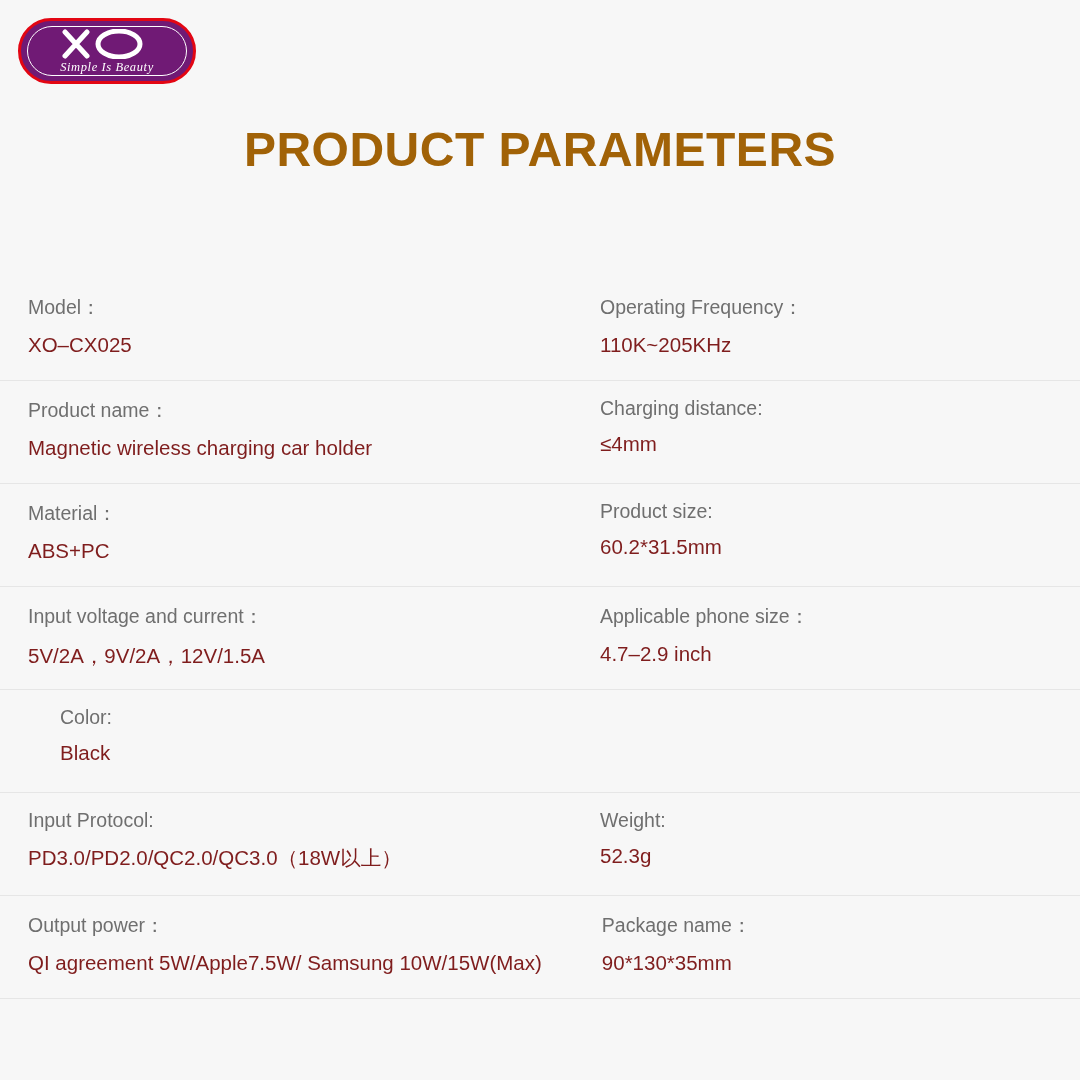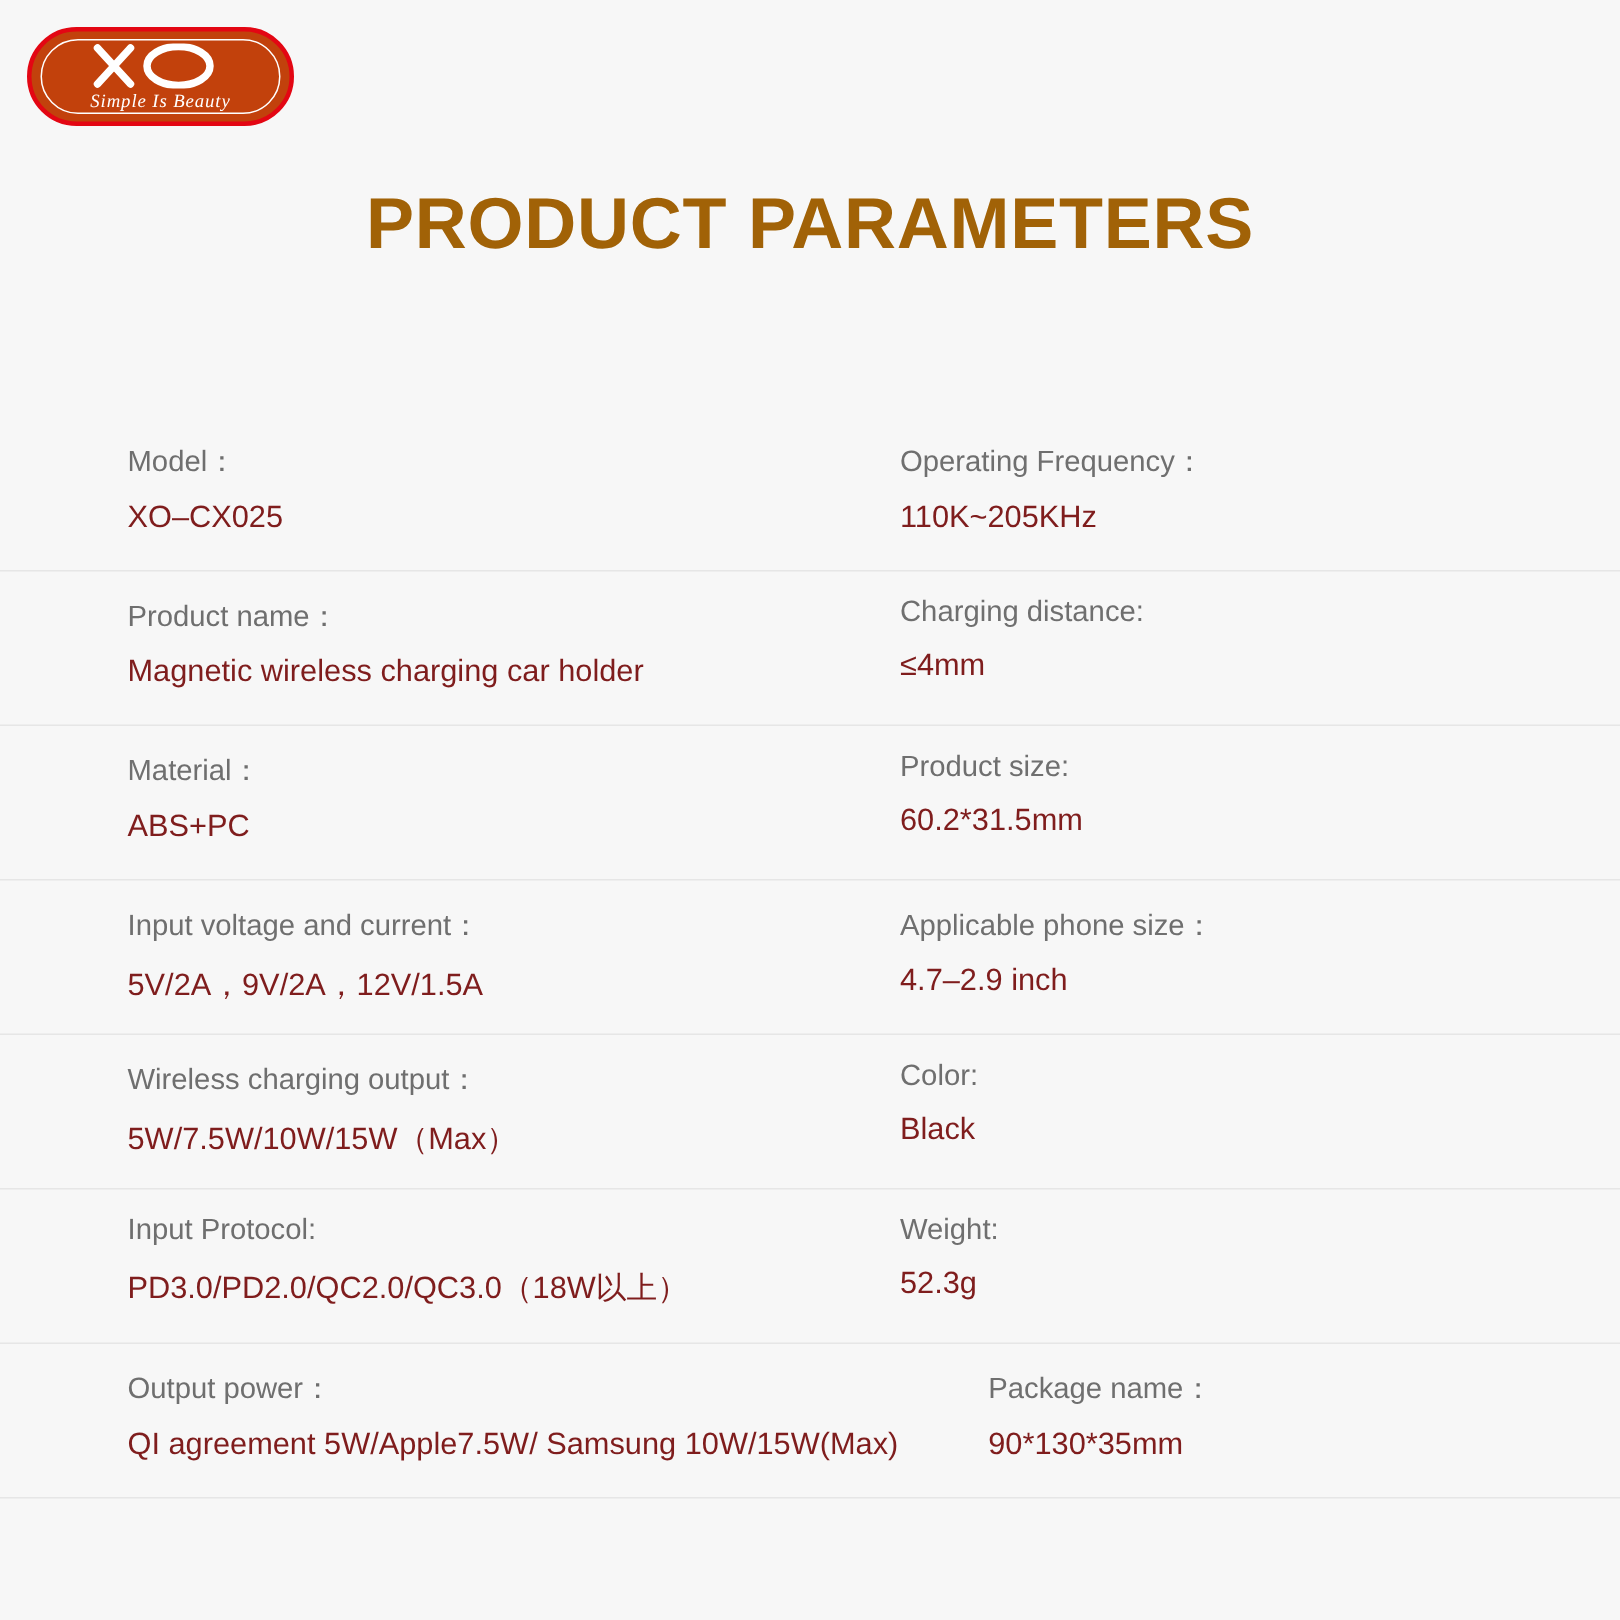--- a/index.html
+++ b/index.html
@@ -19,21 +19,21 @@
 
   
   .logo {
     position: absolute;
     left: 18px;
     top: 18px;
     width: 178px;
     height: 66px;
     border: 3px solid #e30613;
     border-radius: 33px;
-    background: #c2410c;
+    background: #701a75;
     display: flex;
     flex-direction: column;
     align-items: center;
     justify-content: center;
   }
   .logo-inner {
     position: absolute;
     left: 6px;
     top: 5px;
     right: 6px;
@@ -84,21 +84,21 @@
   }
   .row {
     display: flex;
     width: 100%;
     border-bottom: 1px solid #e6e6e6;
     height: 103px;
     padding-top: 16px;
   }
   .row:last-child { border-bottom: 1px solid #e6e6e6; }
   .cell {
-    padding-left: 85px;
+    padding-left: 28px;
     flex: 0 0 50%;
   }
   .cell.right { padding-left: 736px; margin-left: -676px; }
   .cell-label {
     font-size: 19.5px;
     color: #6f6f6f;
     font-weight: 400;
     margin-bottom: 12px;
     white-space: nowrap;
   }
@@ -167,24 +167,20 @@
         <div class="cell-label">Input voltage and current：</div>
         <div class="cell-value">5V/2A，9V/2A，12V/1.5A</div>
       </div>
       <div class="cell right">
         <div class="cell-label">Applicable phone size：</div>
         <div class="cell-value">4.7–2.9 inch</div>
       </div>
     </div>
 
     <div class="row">
-      <div class="cell">
-        <div class="cell-label">Wireless charging output：</div>
-        <div class="cell-value">5W/7.5W/10W/15W（Max）</div>
-      </div>
       <div class="cell right">
         <div class="cell-label">Color:</div>
         <div class="cell-value">Black</div>
       </div>
     </div>
 
     <div class="row">
       <div class="cell">
         <div class="cell-label">Input Protocol:</div>
         <div class="cell-value">PD3.0/PD2.0/QC2.0/QC3.0（18W以上）</div>

